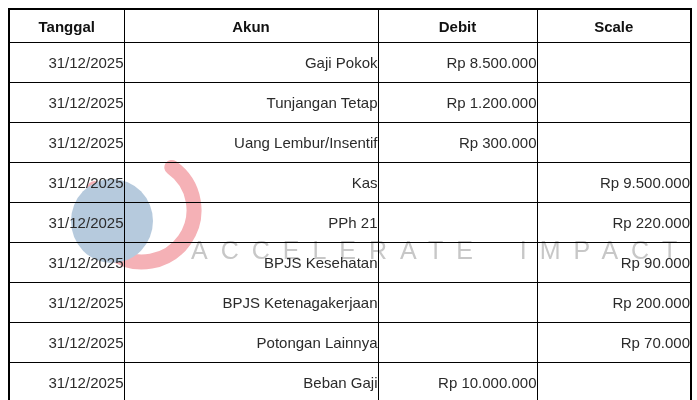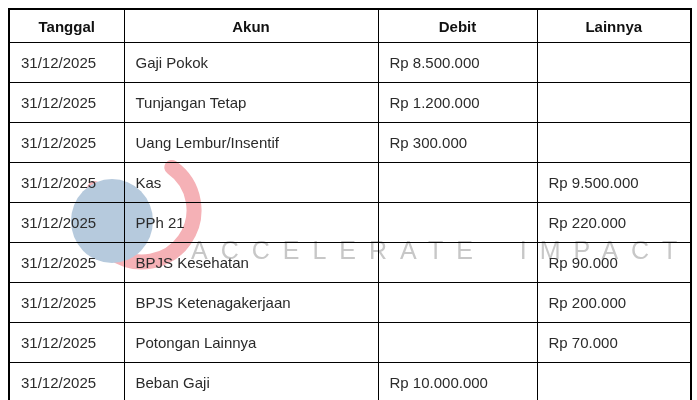--- a/index.html
+++ b/index.html
@@ -44,21 +44,21 @@
   }
   .journal th{
     height:32px;
     font-weight:700;
     color:var(--header-dark,#111);
     padding:0 20px;
   }
   .journal td{
     height:39px;
     color:var(--text-dark,#2b2b2b);
-    text-align:left;
+    text-align:right;
     padding:0 0 0 11px;
   }
   col.c-tanggal{width:115px;}
   col.c-akun{width:254px;}
   col.c-debit{width:159px;}
   col.c-kredit{width:154px;}
 </style>
 </head>
 <body>
 
@@ -79,21 +79,21 @@
       <col class="c-tanggal">
         <col class="c-akun">
         <col class="c-debit">
         <col class="c-kredit">
     </colgroup>
     <thead>
       <tr>
         <th>Tanggal</th>
         <th>Akun</th>
         <th>Debit</th>
-        <th>Lainnya</th>
+        <th>Scale</th>
       </tr>
     </thead>
     <tbody>
       <tr>
         <td>31/12/2025</td>
         <td>Gaji Pokok</td>
         <td>Rp 8.500.000</td>
         <td></td>
       </tr>
       <tr>

